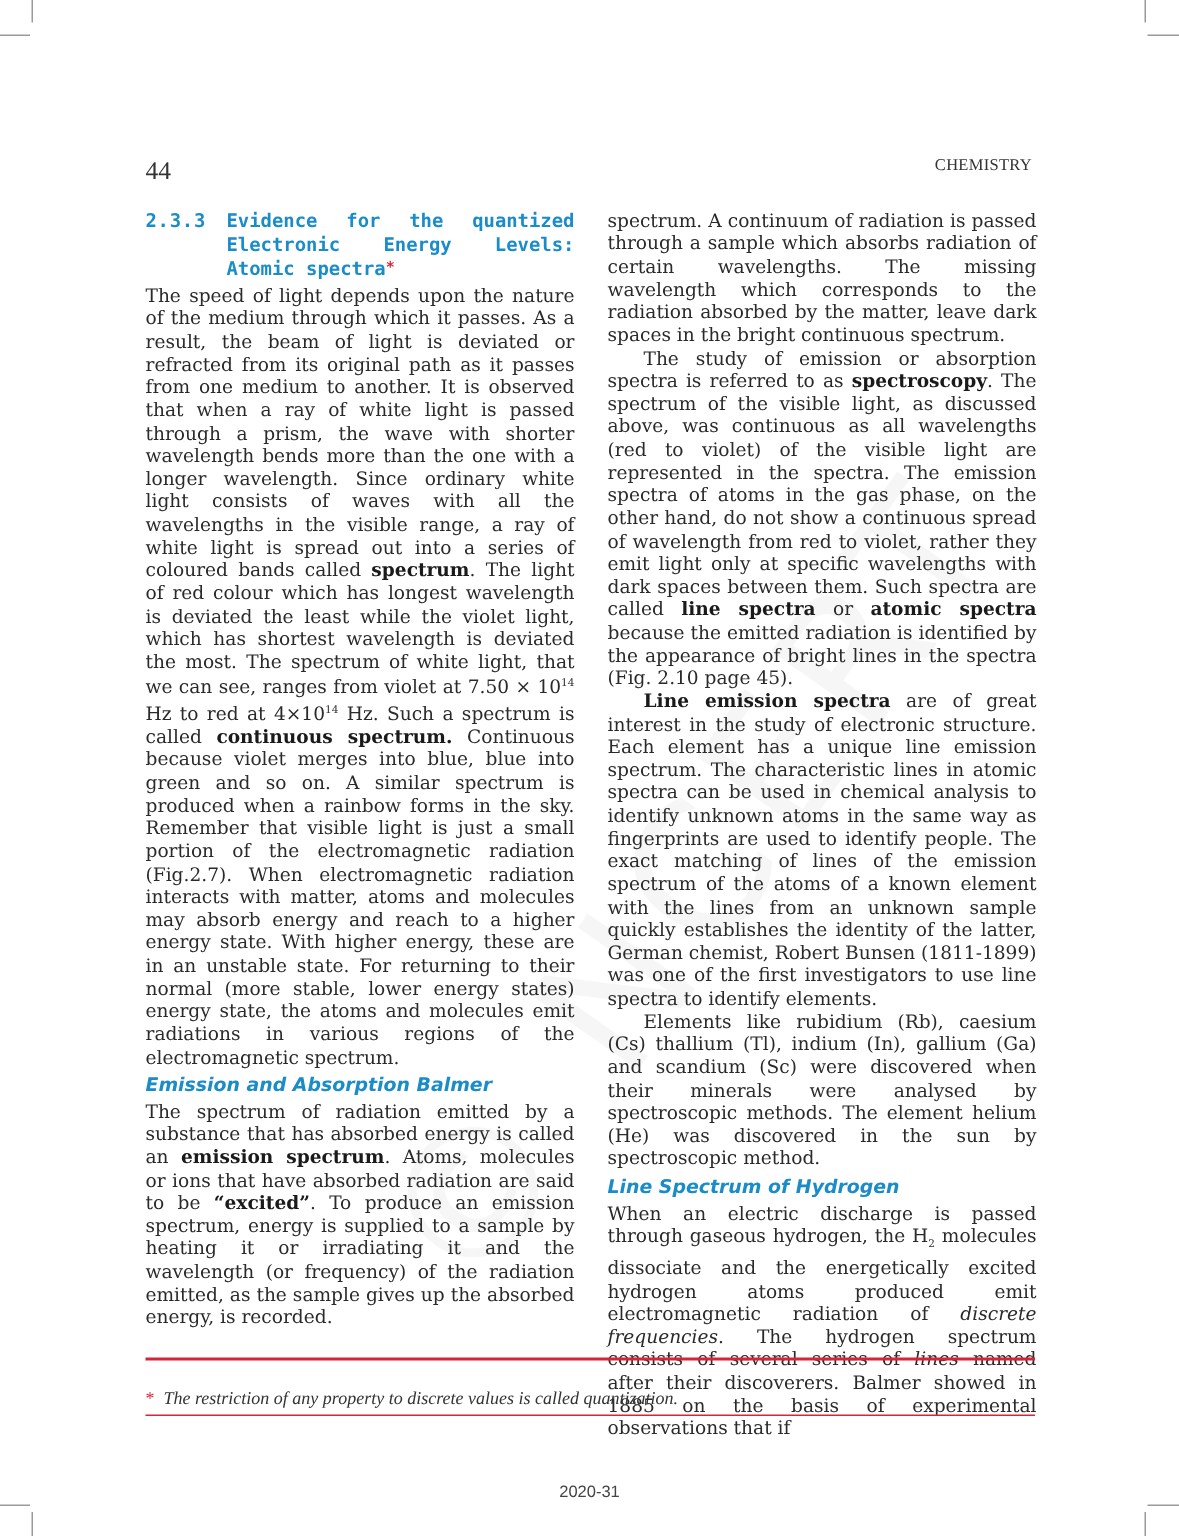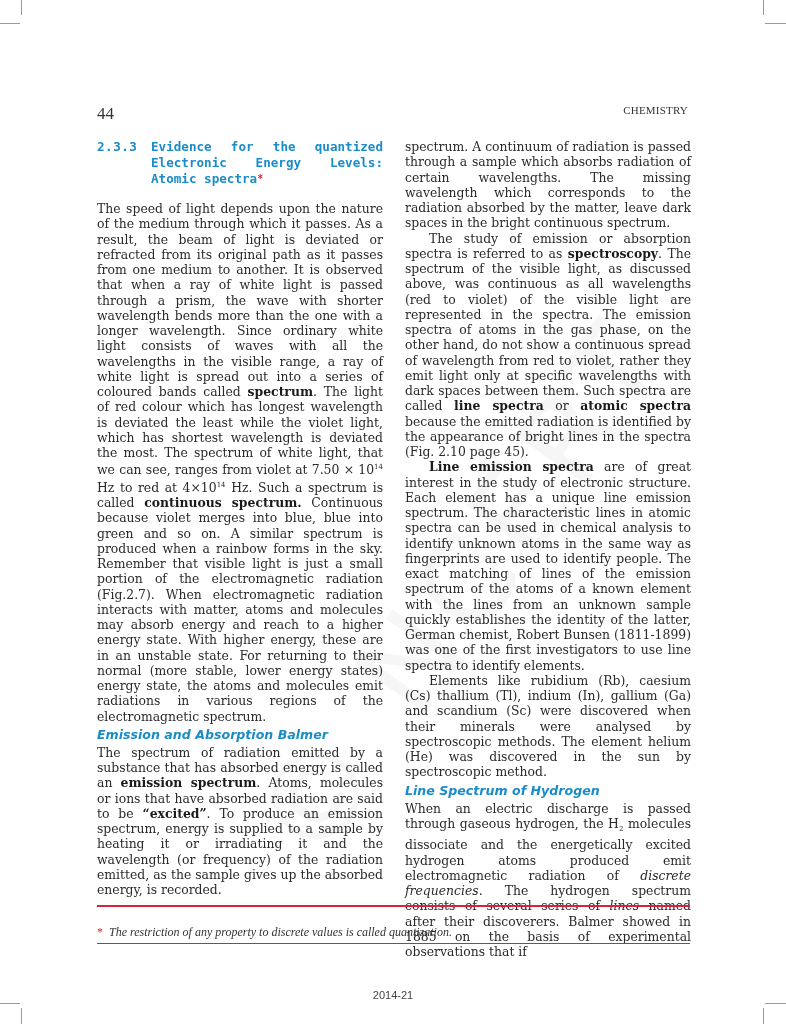--- a/index.html
+++ b/index.html
@@ -5,21 +5,21 @@
   html, body { margin:0; padding:0; background:#ffffff; }
   body { width:786px; height:1024px; position:relative; overflow:hidden; font-family:"DejaVu Serif", serif; color:#2a2a2a; }
   .crop { position:absolute; background:#9a9a9a; }
   .page-num { position:absolute; left:97px; top:104px; font-size:17px; color:#333; font-family:"Liberation Serif", serif; }
   .running-head { position:absolute; right:98px; top:104px; font-size:11px; color:#333; font-family:"Liberation Serif", serif; letter-spacing:0.2px; }
   .col { position:absolute; top:139px; width:286px; font-size:12.4px; line-height:15.25px; text-align:justify; }
   .col-left { left:97px; }
   .col-right { left:405px; }
   .col p { margin:0; }
   .col p.indent { text-indent:24px; }
-  .sec-head { display:flex; color:#1a8cc8; font-weight:bold; font-size:12.6px; line-height:16px; margin-bottom:14px; font-family:"DejaVu Sans Mono", monospace; }
+  .sec-head { display:flex; color:#1a8cc8; font-weight:bold; font-size:12.6px; line-height:16px; margin-bottom:2px; font-family:"DejaVu Sans Mono", monospace; }
   .sec-num { width:54px; flex:none; letter-spacing:0.5px; }
   .sec-title { flex:1; text-align:justify; text-align-last:left; }
   .sec-title .star { color:#d6243a; font-size:10px; vertical-align:top; }
   .sub-head { color:#1a8cc8; font-weight:bold; font-style:italic; font-size:12.6px; line-height:16px; margin:3px 0 2px 0; font-family:"DejaVu Sans", sans-serif; }
   b.term { font-weight:bold; color:#1a1a1a; }
   .footnote-area { position:absolute; left:97px; top:905px; width:593px; }
   .fn-rule { height:1.5px; background:#d6243a; }
   .fn-text { font-family:"Liberation Serif", serif; font-style:italic; font-size:12px; color:#333; padding:18px 0 3px 0; }
   .fn-text .star { color:#d6243a; font-style:normal; margin-right:6px; }
   .footer-year { position:absolute; left:0; width:786px; top:989px; text-align:center; font-family:"Liberation Sans", sans-serif; font-size:11px; color:#444; }
@@ -60,13 +60,13 @@
   <div class="sub-head">Line Spectrum of Hydrogen</div>
   <p><span>When an electric discharge is passed through gaseous hydrogen, the H</span><sub style="font-size:7px;">2</sub><span> molecules dissociate and the energetically excited hydrogen atoms produced emit electromagnetic radiation of </span><i>discrete frequencies</i><span>. The hydrogen spectrum consists of several series of </span><i>lines</i><span> named after their discoverers. Balmer showed in 1885 on the basis of experimental observations that if</span></p>
 </div>
 
 <div class="footnote-area">
   <div class="fn-rule"></div>
   <div class="fn-text"><span class="star">*</span><span>The restriction of any property to discrete values is called quantization.</span></div>
   <div class="fn-rule"></div>
 </div>
 
-<div class="footer-year">2014-21</div>
+<div class="footer-year">2020-31</div>
 
 </body></html>

